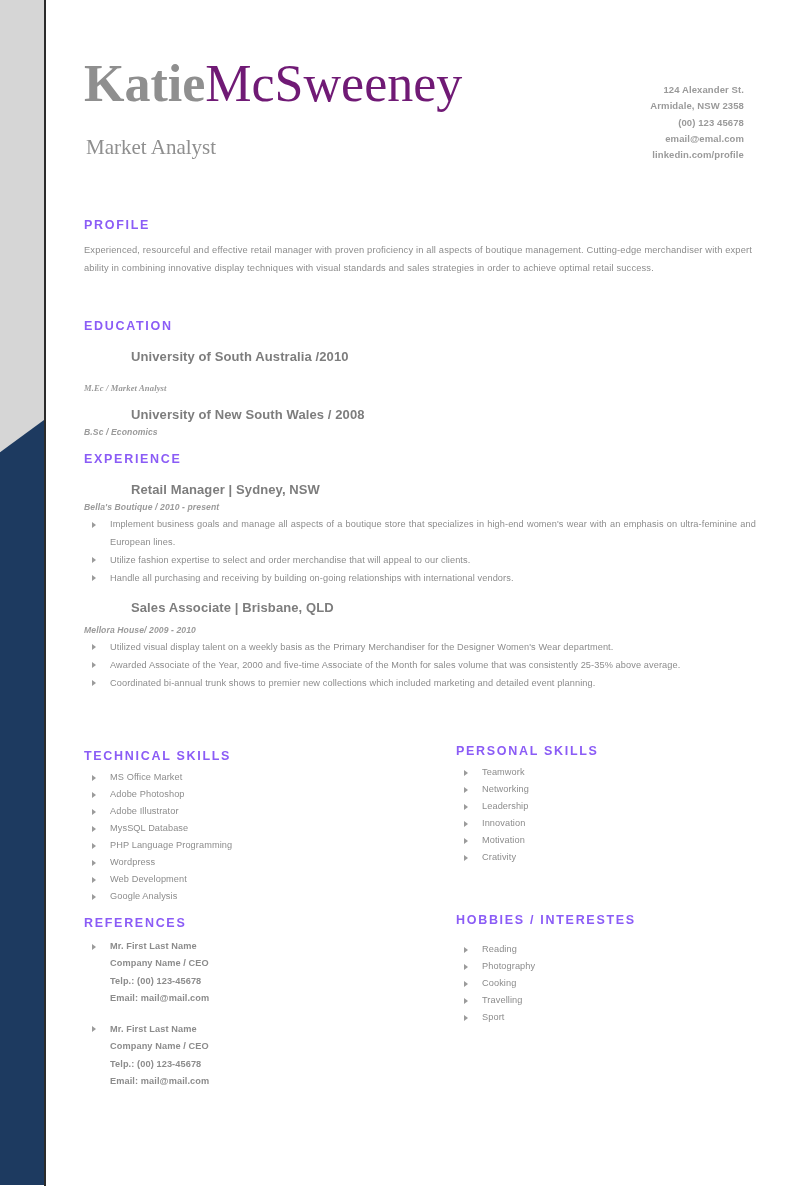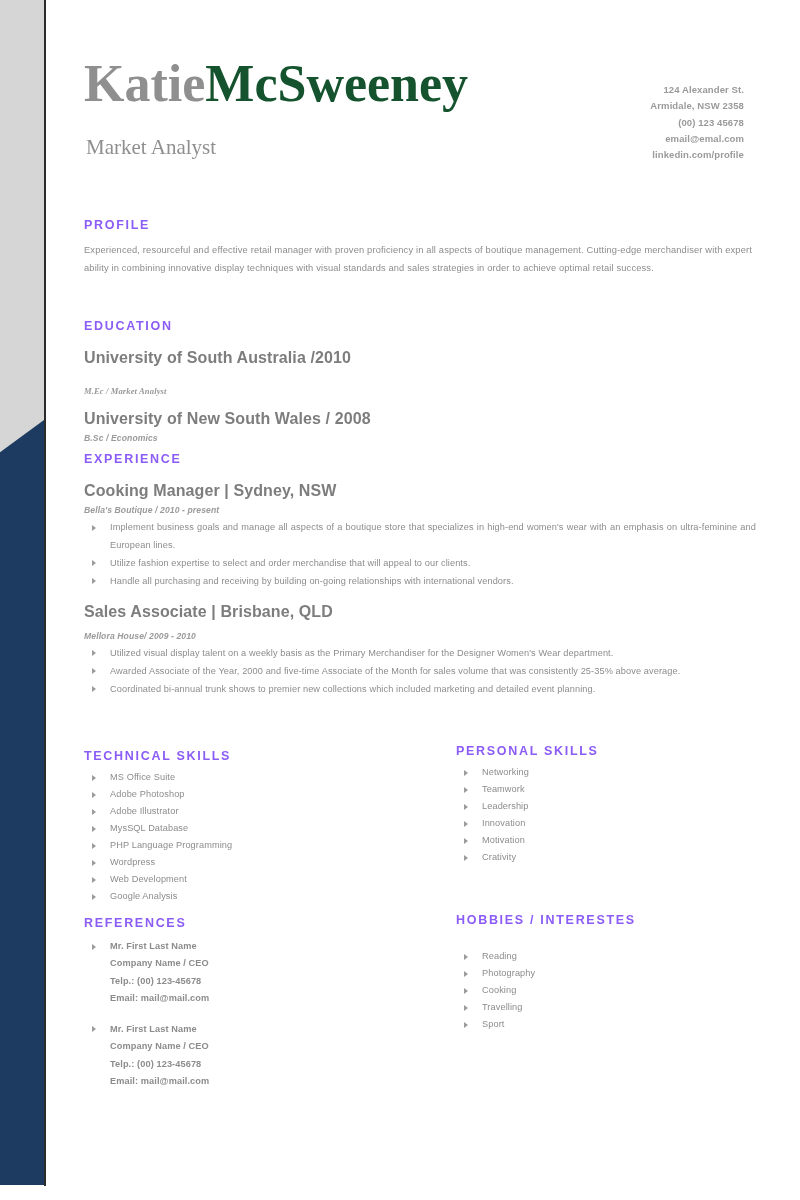--- a/index.html
+++ b/index.html
@@ -77,22 +77,22 @@
     font-family: "Liberation Serif", serif;
     font-size: 52px;
     line-height: 1;
     white-space: nowrap;
   }
   .name .first {
     color: #8f8f8f;
     font-weight: bold;
   }
   .name .last {
-    color: #14532d;
-    font-weight: bold;
+    color: #701a75;
+    font-weight: normal;
   }
   .role {
     position: absolute;
     left: 2px;
     top: 137px;
     font-family: Liberation Serif, serif;
     font-size: 21px;
     color: #8f8f8f;
     line-height: 1;
     white-space: nowrap;
@@ -118,23 +118,24 @@
   .body-text {
     color: #8c8c8c;
     font-size: 9.3px;
     line-height: 1.95;
     text-align: justify;
     letter-spacing: 0.15px;
   }
 
   .entry-title {
     color: #7d7d7d;
-    font-size: 16px;
-    font-weight: bold;
-    letter-spacing: 0.1px;
+    font-size: 13px;
+    font-weight: bold;
+    letter-spacing: 0.1px;
+    margin-left: 47px;
   }
   .entry-sub {
     color: #9a9a9a;
     font-size: 8.6px;
     font-style: italic;
     font-weight: bold;
     letter-spacing: 0.1px;
   }
 
   ul.bullets {
@@ -227,21 +228,21 @@
       <div style="margin-top:14px;">
         <div class="entry-title">University of New South Wales / 2008</div>
         <div class="entry-sub" style="margin-top:5px;">B.Sc / Economics</div>
       </div>
     </div>
 
     <div class="abs" style="left:0; top:452px; width:680px;">
       <div class="sec-title">EXPERIENCE</div>
 
       <div style="margin-top:16px;">
-        <div class="entry-title">Cooking Manager | Sydney, NSW</div>
+        <div class="entry-title">Retail Manager | Sydney, NSW</div>
         <div class="entry-sub" style="margin-top:5px;">Bella's Boutique / 2010 - present</div>
         <ul class="bullets" style="margin-top:4px; width:672px;">
           <li>Implement business goals and manage all aspects of a boutique store that specializes in high-end women's wear with an emphasis on ultra-feminine and European lines.</li>
           <li>Utilize fashion expertise to select and order merchandise that will appeal to our clients.</li>
           <li>Handle all purchasing and receiving by building on-going relationships with international vendors.</li>
         </ul>
       </div>
 
       <div style="margin-top:12px;">
         <div class="entry-title">Sales Associate | Brisbane, QLD</div>
@@ -250,36 +251,36 @@
           <li>Utilized visual display talent on a weekly basis as the Primary Merchandiser for the Designer Women's Wear department.</li>
           <li>Awarded Associate of the Year, 2000 and five-time Associate of the Month for sales volume that was consistently 25-35% above average.</li>
           <li>Coordinated bi-annual trunk shows to premier new collections which included marketing and detailed event planning.</li>
         </ul>
       </div>
     </div>
 
     <div class="abs" style="left:0; top:749px; width:330px;">
       <div class="sec-title">TECHNICAL SKILLS</div>
       <ul class="bullets compact" style="margin-top:6px;">
-        <li>MS Office Suite</li>
+        <li>MS Office Market</li>
         <li>Adobe Photoshop</li>
         <li>Adobe Illustrator</li>
         <li>MysSQL Database</li>
         <li>PHP Language Programming</li>
         <li>Wordpress</li>
         <li>Web Development</li>
         <li>Google Analysis</li>
       </ul>
     </div>
 
     <div class="abs" style="left:372px; top:744px; width:310px;">
       <div class="sec-title">PERSONAL SKILLS</div>
       <ul class="bullets compact" style="margin-top:6px;">
+        <li>Teamwork</li>
         <li>Networking</li>
-        <li>Teamwork</li>
         <li>Leadership</li>
         <li>Innovation</li>
         <li>Motivation</li>
         <li>Crativity</li>
       </ul>
     </div>
 
     <div class="abs" style="left:0; top:916px; width:330px;">
       <div class="sec-title">REFERENCES</div>
       <div style="margin-top:8px;">
@@ -293,21 +294,21 @@
           <div class="ref-line">Mr. First Last Name</div>
           <div class="ref-line">Company Name / CEO</div>
           <div class="ref-line">Telp.: (00) 123-45678</div>
           <div class="ref-line">Email: mail@mail.com</div>
         </div>
       </div>
     </div>
 
     <div class="abs" style="left:372px; top:913px; width:310px;">
       <div class="sec-title">HOBBIES / INTERESTES</div>
-      <ul class="bullets compact" style="margin-top:21px;">
+      <ul class="bullets compact" style="margin-top:14px;">
         <li>Reading</li>
         <li>Photography</li>
         <li>Cooking</li>
         <li>Travelling</li>
         <li>Sport</li>
       </ul>
     </div>
 
   </div>
 </div>

